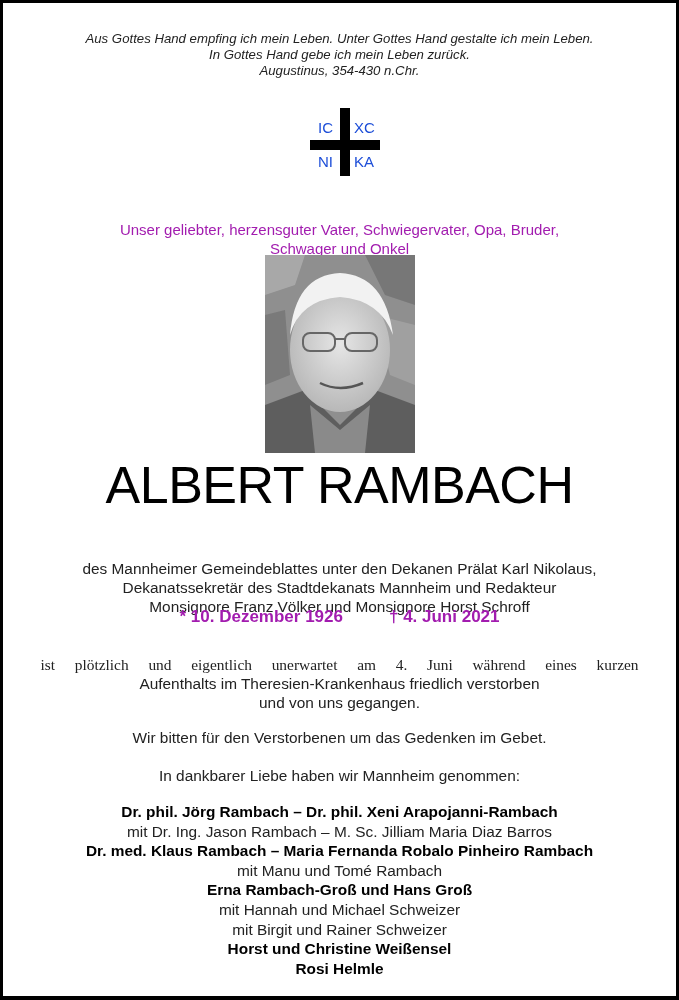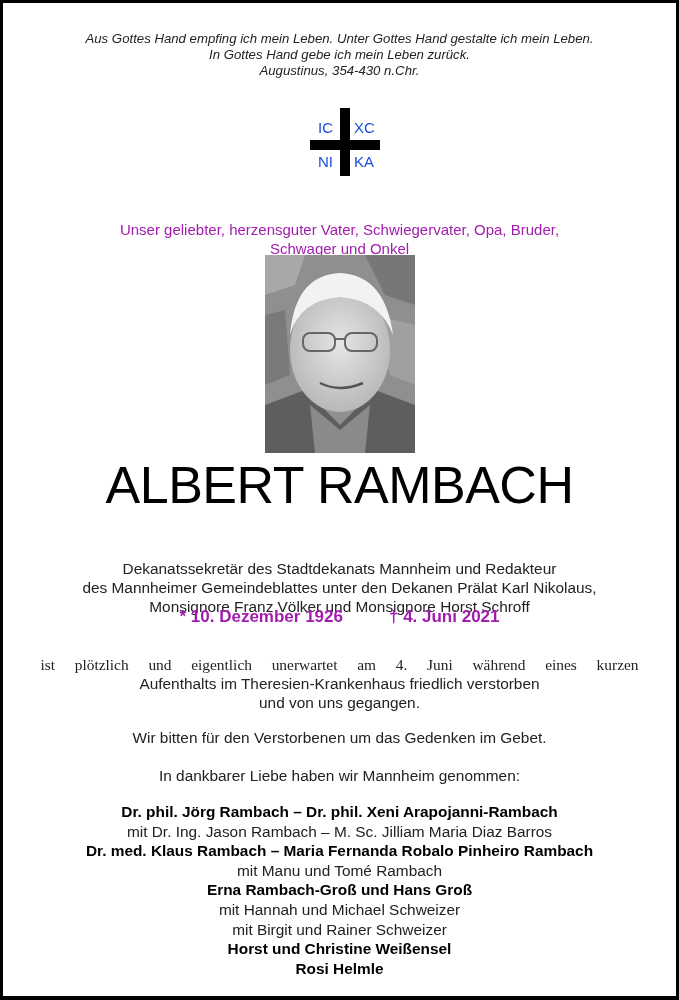--- a/index.html
+++ b/index.html
@@ -70,22 +70,22 @@
     <rect x="38" y="78" width="32" height="18" rx="7" fill="none" stroke="#666" stroke-width="2"></rect>
     <rect x="80" y="78" width="32" height="18" rx="7" fill="none" stroke="#666" stroke-width="2"></rect>
     <line x1="70" y1="84" x2="80" y2="84" stroke="#666" stroke-width="2"></line>
     <path d="M55 128 Q75 138 98 128" stroke="#555" stroke-width="2.5" fill="none"></path>
   </svg>
 </div>
 
 <div class="c name">ALBERT RAMBACH</div>
 
 <div class="c title">
+  <div>des Mannheimer Gemeindeblattes unter den Dekanen Prälat Karl Nikolaus,</div>
   <div>Dekanatssekretär des Stadtdekanats Mannheim und Redakteur</div>
-  <div>des Mannheimer Gemeindeblattes unter den Dekanen Prälat Karl Nikolaus,</div>
   <div>Monsignore Franz Völker und Monsignore Horst Schroff</div>
 </div>
 
 <div class="c dates">
   <span>* 10. Dezember 1926</span><span class="gap"></span><span>† 4. Juni 2021</span>
 </div>
 
 <div class="c msg">
   <div class="l1">ist plötzlich und eigentlich unerwartet am 4. Juni während eines kurzen</div>
   <div>Aufenthalts im Theresien-Krankenhaus friedlich verstorben</div>

